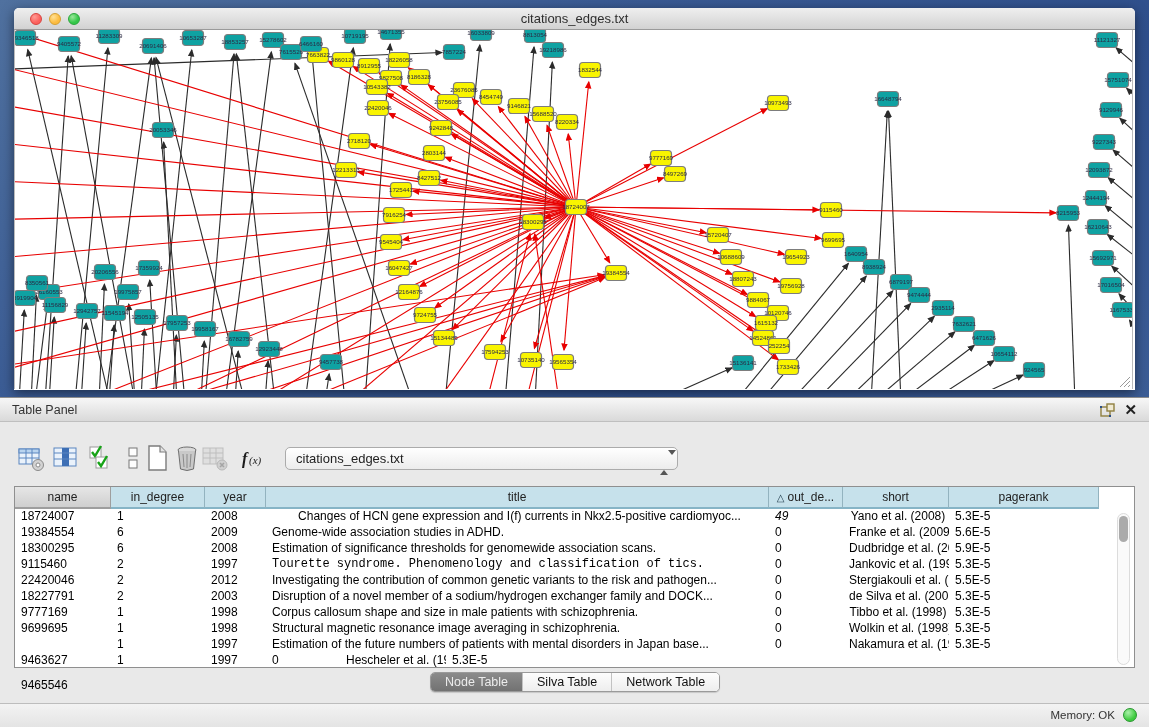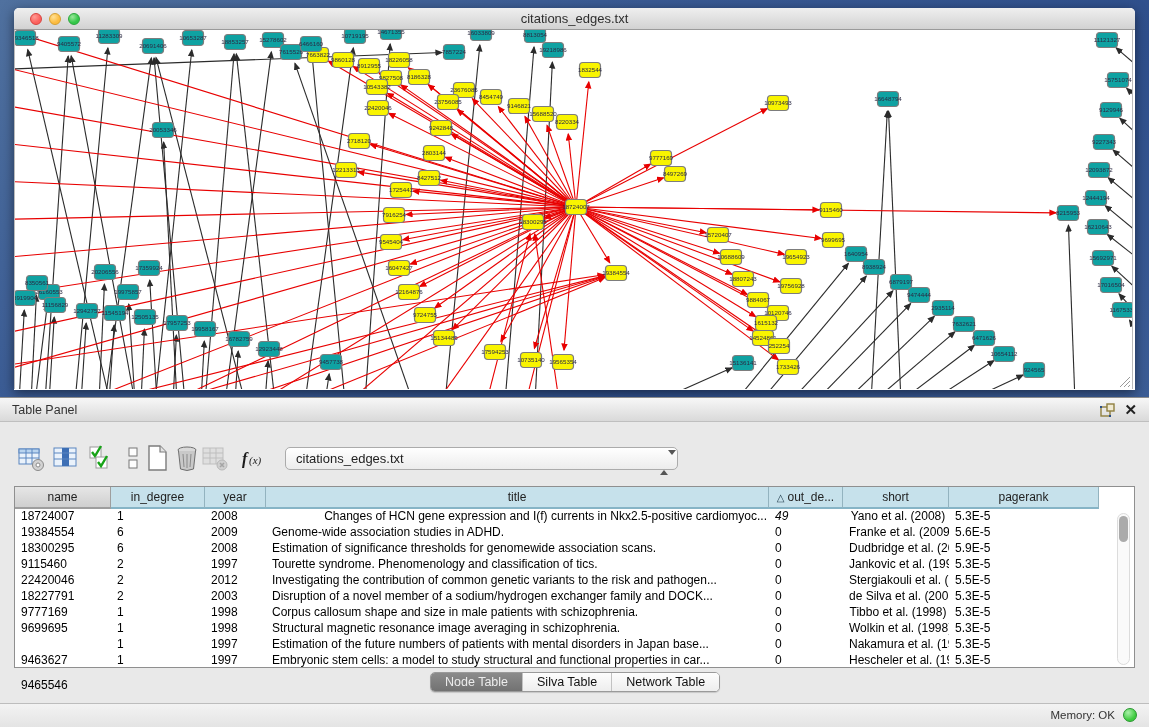--- a/index.html
+++ b/index.html
@@ -720,21 +720,21 @@
           <div class="th" style="width: 503px;">title</div>
           <div class="th" style="width: 74px;"><span class="sortg">△</span>out_de...</div>
           <div class="th" style="width: 106px;">short</div>
           <div class="th" style="width: 150px;">pagerank</div>
         </div>
       <div class="tbody" id="tbody">
           <div class="tr">
             <div class="td" style="width: 96px; text-align: left;">18724007</div>
             <div class="td" style="width: 94px; text-align: left;">1</div>
             <div class="td" style="width: 61px; text-align: left;">2008</div>
-            <div class="td" style="width: 503px; text-align: right;">Changes of HCN gene expression and I(f) currents in Nkx2.5-positive cardiomyoc...</div>
+            <div class="td" style="width: 503px; text-align: center;">Changes of HCN gene expression and I(f) currents in Nkx2.5-positive cardiomyoc...</div>
             <div class="td" style="width: 74px; text-align: left; font-style: italic;">49</div>
             <div class="td" style="width: 106px; text-align: center;">Yano et al. (2008)</div>
             <div class="td" style="width: 150px; text-align: left;">5.3E-5</div>
           </div>
           <div class="tr">
             <div class="td" style="width: 96px; text-align: left;">19384554</div>
             <div class="td" style="width: 94px; text-align: left;">6</div>
             <div class="td" style="width: 61px; text-align: left;">2009</div>
             <div class="td" style="width: 503px; text-align: left;">Genome-wide association studies in ADHD.</div>
             <div class="td" style="width: 74px; text-align: left;">0</div>
@@ -747,21 +747,21 @@
             <div class="td" style="width: 61px; text-align: left;">2008</div>
             <div class="td" style="width: 503px; text-align: left;">Estimation of significance thresholds for genomewide association scans.</div>
             <div class="td" style="width: 74px; text-align: left;">0</div>
             <div class="td" style="width: 106px; text-align: center;">Dudbridge et al. (2008)</div>
             <div class="td" style="width: 150px; text-align: left;">5.9E-5</div>
           </div>
           <div class="tr">
             <div class="td" style="width: 96px; text-align: left;">9115460</div>
             <div class="td" style="width: 94px; text-align: left;">2</div>
             <div class="td" style="width: 61px; text-align: left;">1997</div>
-            <div class="td" style="width: 503px; text-align: left;">Tourette syndrome. Phenomenology and classification of tics.</div>
+            <div class="td" style="width: 503px; text-align: left; font-family: Liberation Mono, monospace;">Tourette syndrome. Phenomenology and classification of tics.</div>
             <div class="td" style="width: 74px; text-align: left;">0</div>
             <div class="td" style="width: 106px; text-align: center;">Jankovic et al. (1997)</div>
             <div class="td" style="width: 150px; text-align: left;">5.3E-5</div>
           </div>
           <div class="tr">
             <div class="td" style="width: 96px; text-align: left;">22420046</div>
             <div class="td" style="width: 94px; text-align: left;">2</div>
             <div class="td" style="width: 61px; text-align: left;">2012</div>
             <div class="td" style="width: 503px; text-align: left;">Investigating the contribution of common genetic variants to the risk and pathogen...</div>
             <div class="td" style="width: 74px; text-align: left;">0</div>
@@ -801,21 +801,20 @@
             <div class="td" style="width: 61px; text-align: left;">1997</div>
             <div class="td" style="width: 503px; text-align: left;">Estimation of the future numbers of patients with mental disorders in Japan base...</div>
             <div class="td" style="width: 74px; text-align: left;">0</div>
             <div class="td" style="width: 106px; text-align: center;">Nakamura et al. (1997)</div>
             <div class="td" style="width: 150px; text-align: left;">5.3E-5</div>
           </div>
           <div class="tr">
             <div class="td" style="width: 96px; text-align: left;">9463627</div>
             <div class="td" style="width: 94px; text-align: left;">1</div>
             <div class="td" style="width: 61px; text-align: left;">1997</div>
-            <div class="td" style="width: 503px; text-align: left;">Embryonic stem cells: a model to study structural and functional properties in car...</div>
             <div class="td" style="width: 74px; text-align: left;">0</div>
             <div class="td" style="width: 106px; text-align: center;">Hescheler et al. (1997)</div>
             <div class="td" style="width: 150px; text-align: left;">5.3E-5</div>
           </div>
         </div>
       <div class="vscroll">
         <div class="vthumb"></div>
       </div>
     </div>
 

